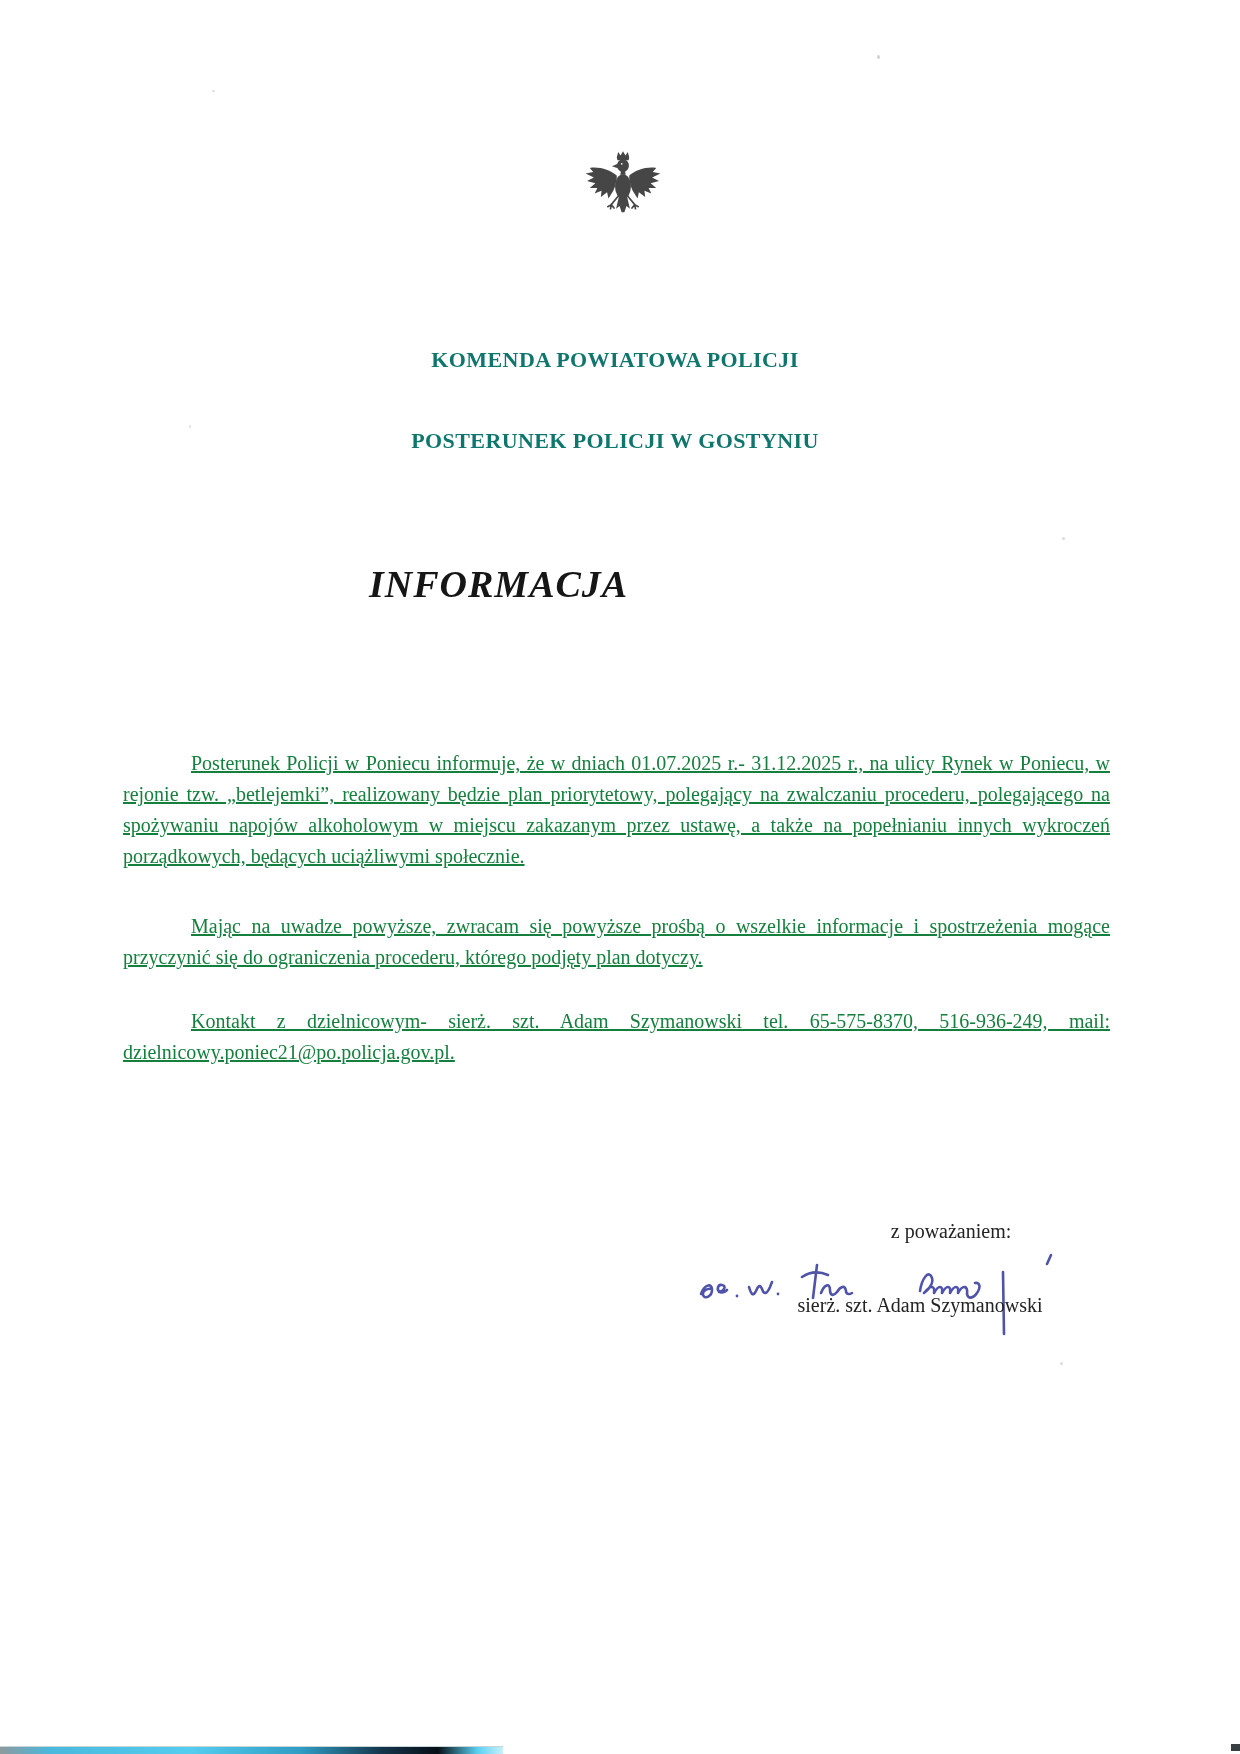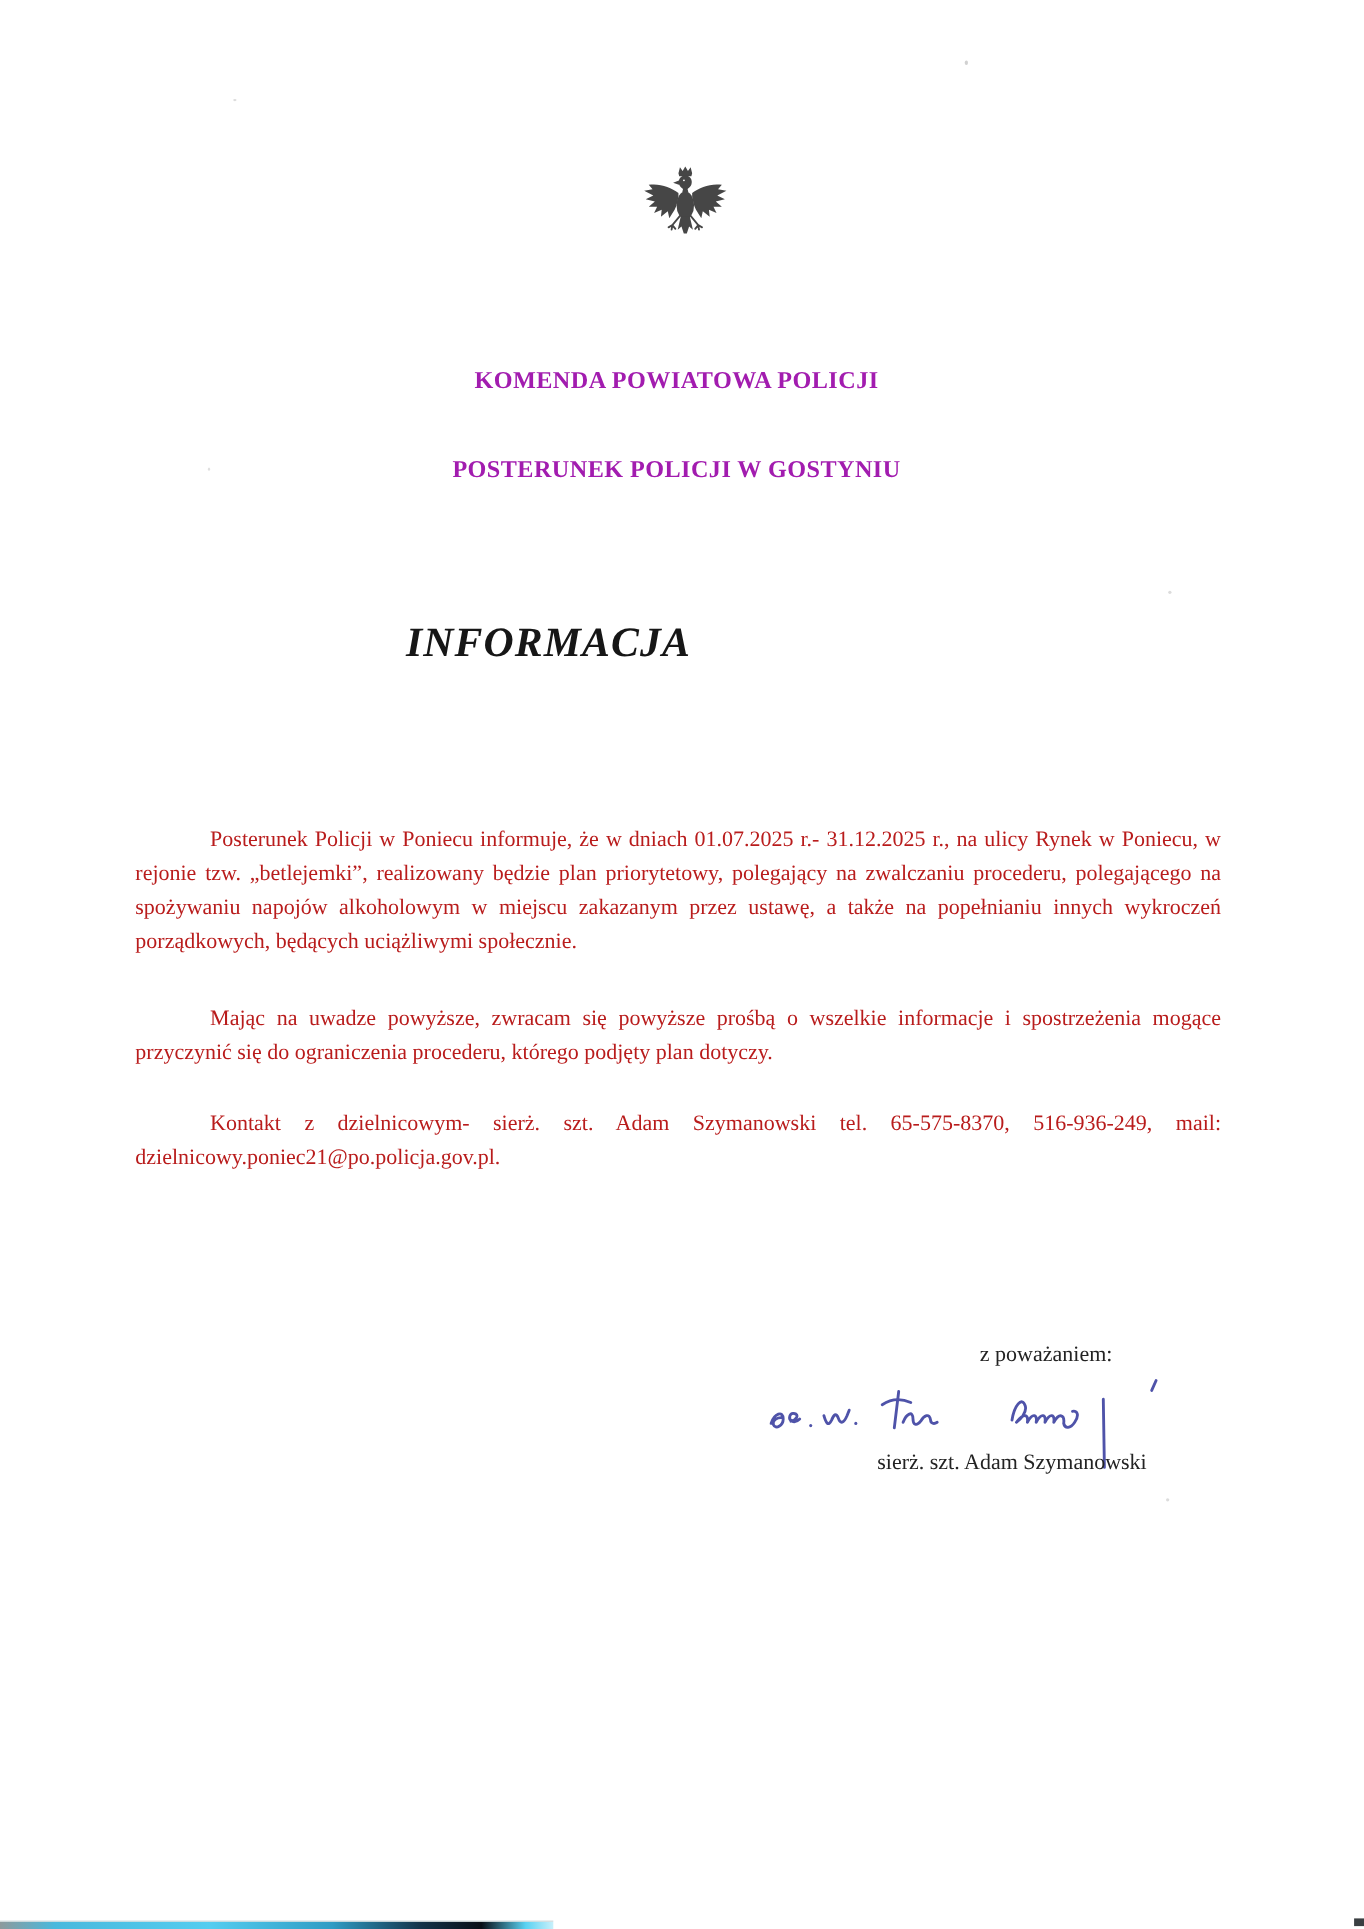--- a/index.html
+++ b/index.html
@@ -17,29 +17,29 @@
     position: absolute;
     left: 578px;
     top: 144px;
     width: 90px;
     height: 88px;
     opacity: 0.88;
   }
   .letterhead {
     position: absolute;
     left: 365px;
-    top: 278px;
+    top: 292px;
     width: 500px;
     text-align: center;
     font-weight: bold;
     font-size: 22px;
     line-height: 27px;
     letter-spacing: 0.4px;
     white-space: pre-wrap;
-    color: #a21caf;
+    color: #0f766e;
   }
   .doc-title {
     position: absolute;
     left: 369px;
     top: 562px;
     width: 500px;
     margin: 0;
     text-align: left;
     font-size: 38px;
     font-weight: bold;
@@ -48,21 +48,22 @@
     color: #161616;
   }
   .bodytext {
     position: absolute;
     left: 123px;
     top: 748px;
     width: 987px;
     font-size: 20px;
     line-height: 31px;
     text-align: justify;
-    color: #b91c1c;
+    color: #15803d;
+    text-decoration: underline;
   }
   .bodytext p { margin: 0; text-indent: 68px; }
   .bodytext p.p2 { margin-top: 39px; }
   .bodytext p.p3 { margin-top: 33px; }
   .closing {
     position: absolute;
     left: 776px;
     top: 1220px;
     width: 350px;
     text-align: center;
@@ -78,21 +79,20 @@
     pointer-events: none;
   }
   .signatory {
     position: absolute;
     left: 730px;
     top: 1294px;
     width: 380px;
     text-align: center;
     font-size: 20px;
     color: #232323;
-    margin-top: 24px;
   }
   .scan-strip {
     position: absolute;
     left: 0;
     top: 1746px;
     width: 503px;
     height: 7px;
     background: linear-gradient(90deg,
       #8d9a9c 0%, #49b9dd 10%, #54cdf0 38%, #2f9cc4 60%,
       #14344a 76%, #070e16 87%, #5ad2f2 95%, #c8f0fb 100%);

